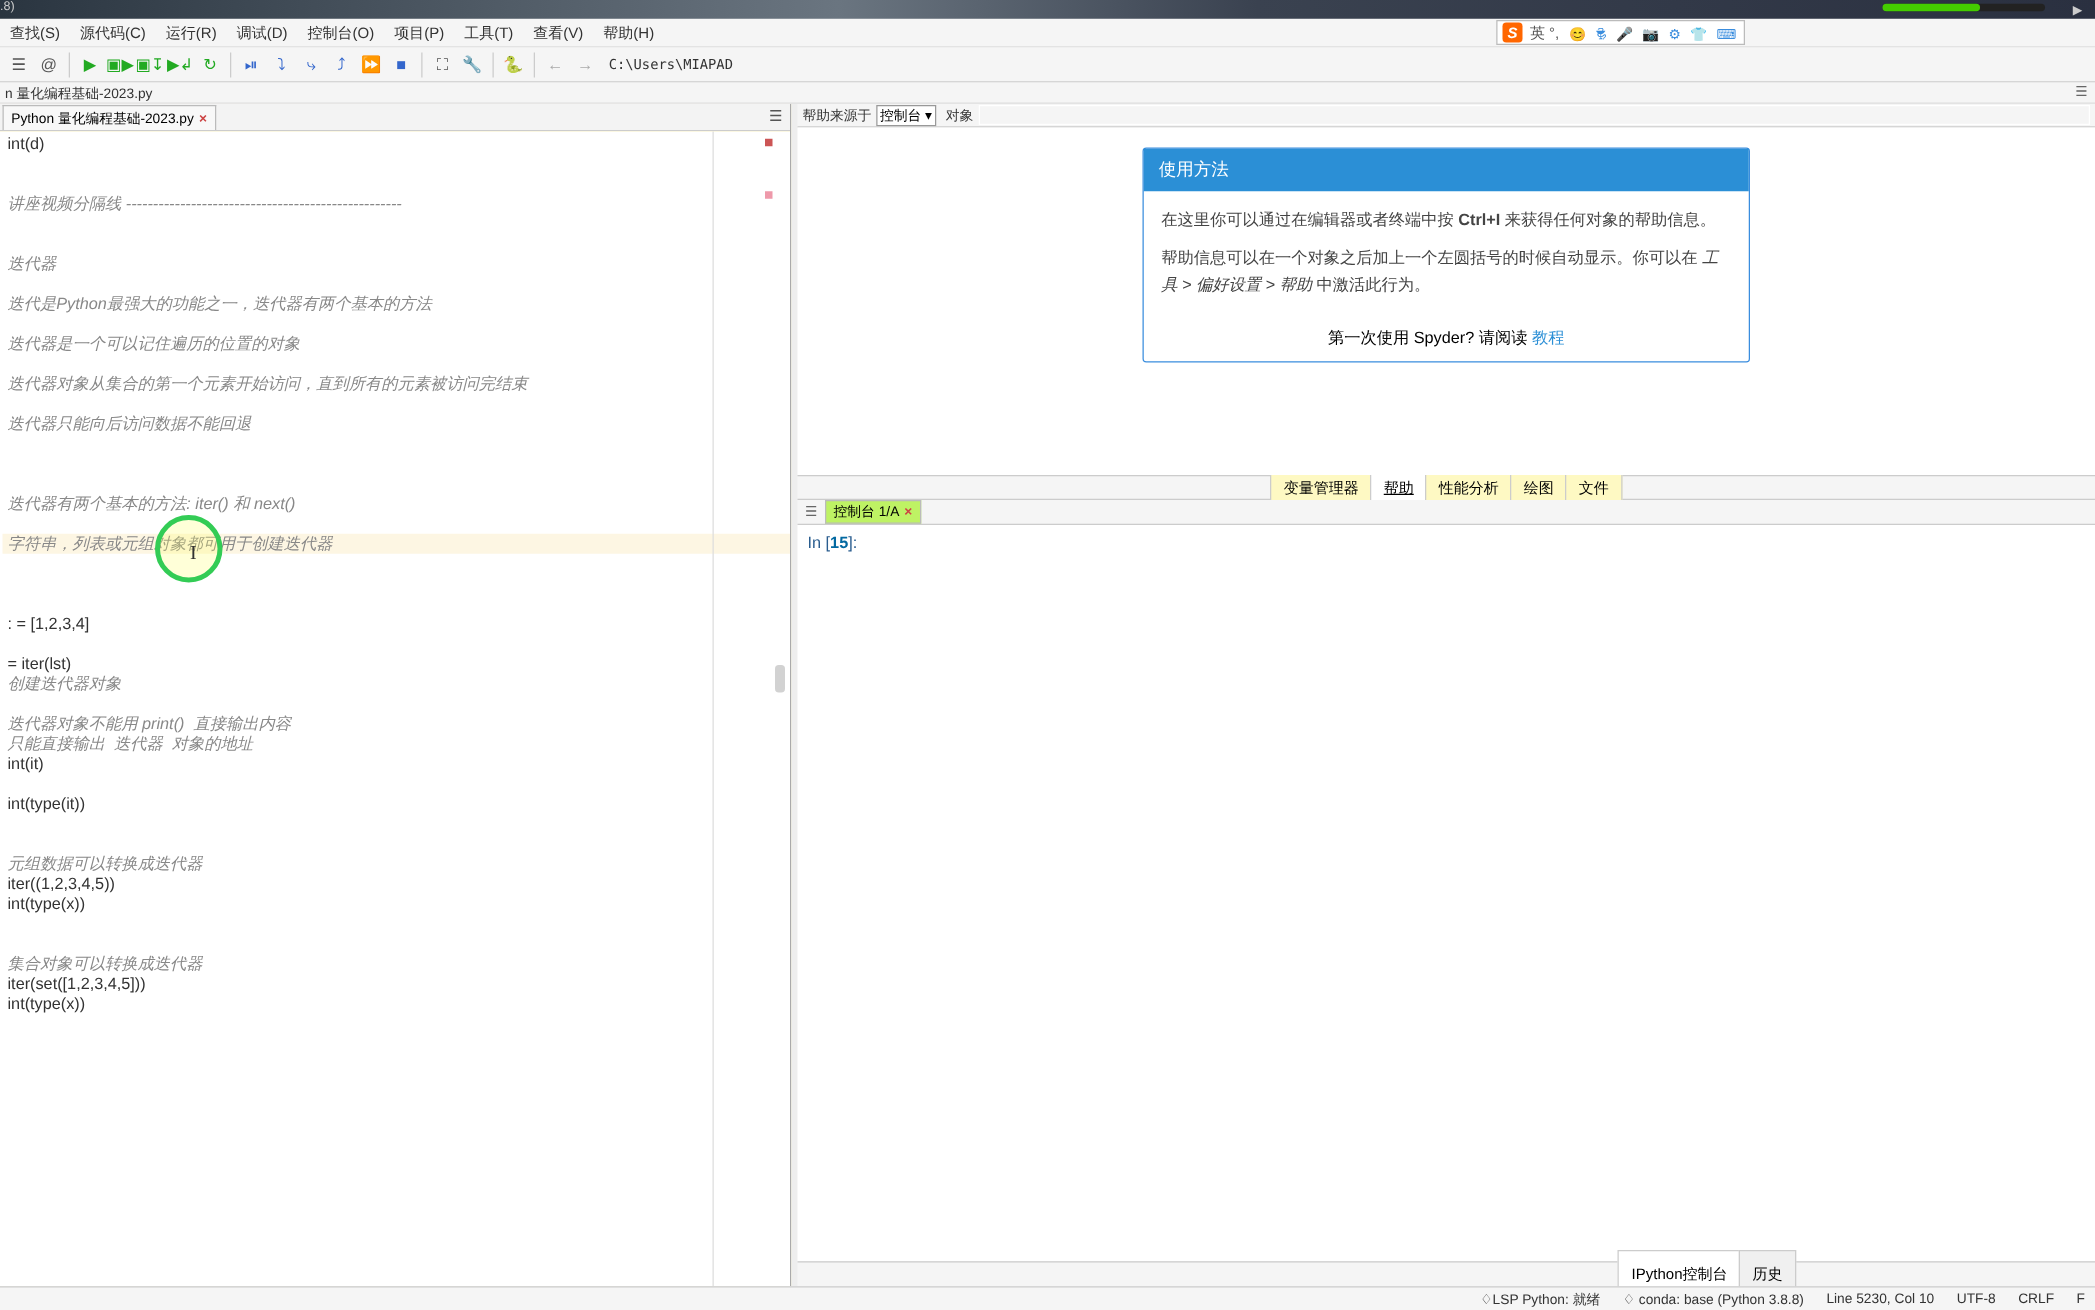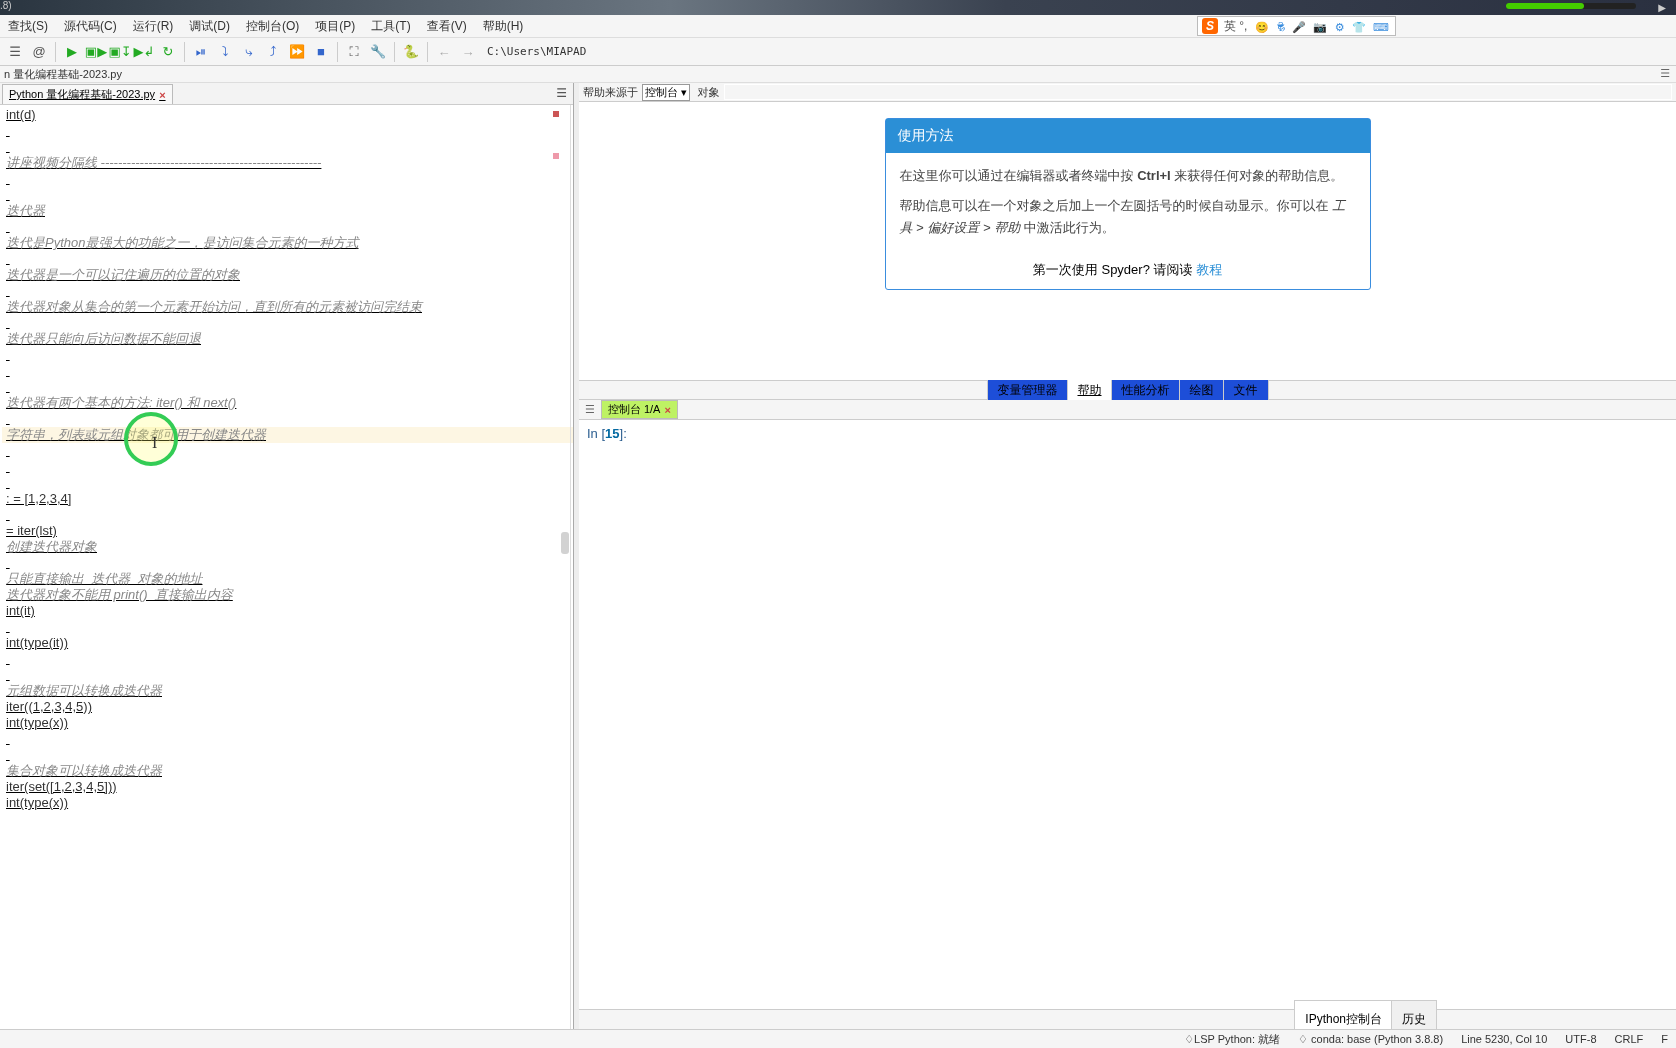--- a/index.html
+++ b/index.html
@@ -27,21 +27,21 @@
 .toolbar .btn { width: 22px; height: 22px; display: inline-flex; align-items: center; justify-content: center; font-size: 13px; color: #555; border: 1px solid transparent; }
 .toolbar .sep { width: 1px; height: 20px; background: #ccc; margin: 0 3px; }
 .toolbar .path { font-size: 11px; color: #333; font-family: monospace; margin-left: 6px; }
 
 
 .breadcrumb { height: 17px; background: #f5f5f5; font-size: 11px; padding: 1px 4px; color: #333; border-bottom: 1px solid #ddd; position: relative; }
 .breadcrumb .right-icon { position: absolute; right: 6px; top: 1px; cursor: pointer; color: #666; }
 
 
 .main { display: flex; height: calc(100% - 15px - 23px - 28px - 17px - 19px); }
-.left { width: 574px; display: flex; flex-direction: column; border-right: 1px solid #aaa; background: #fde047; text-decoration: underline; }
+.left { width: 633px; display: flex; flex-direction: column; border-right: 1px solid #aaa; background: #fde047; }
 .splitter { width: 5px; background: #eee; cursor: col-resize; }
 .right { flex: 1; display: flex; flex-direction: column; }
 
 
 .tabs { height: 22px; background: #f3f3f3; border-bottom: 1px solid #ccc; display: flex; align-items: flex-end; padding-left: 2px; position: relative; }
 .tab { background: #f8f8f8; border: 1px solid #bbb; border-bottom: none; padding: 2px 6px; font-size: 11px; display: flex; align-items: center; gap: 4px; font-family: monospace; }
 .tab .close { color: #c44; font-weight: bold; cursor: pointer; }
 .tabs .right-icon { position: absolute; right: 6px; top: 3px; cursor: pointer; color: #555; font-size: 12px; }
 
 
@@ -70,21 +70,21 @@
 .help-pane { flex: 0 0 278px; background: #fff; position: relative; display: flex; align-items: flex-start; justify-content: center; padding: 12px; }
 .help-card { border: 1px solid #3a8dde; border-radius: 3px; width: 486px; margin-top: 4px; }
 .help-card .hdr { background: #2b8fd6; color: #fff; padding: 8px 12px; font-size: 14px; }
 .help-card .bdy { padding: 12px 14px; font-size: 13px; color: #444; line-height: 1.7; }
 .help-card .bdy .em { font-style: italic; }
 .help-card .ftr { text-align: center; padding: 10px; font-size: 13px; }
 .help-card .ftr a { color: #2b8fd6; text-decoration: none; }
 
 
 .rtabs { height: 20px; background: #f5f5f5; border-top: 1px solid #ccc; border-bottom: 1px solid #ccc; display: flex; justify-content: center; align-items: center; font-size: 12px; }
-.rtabs span { padding: 2px 10px; border: 1px solid #ccc; border-bottom: none; margin: 0 -1px; background: #1d4ed8; cursor: default; }
+.rtabs span { padding: 2px 10px; border: 1px solid #ccc; border-bottom: none; margin: 0 -1px; background: #fef9c3; cursor: default; }
 .rtabs span.active { background: #fff; text-decoration: underline; }
 
 
 .console-tabs { height: 20px; background: #f5f5f5; border-bottom: 1px solid #ccc; display: flex; align-items: center; padding-left: 4px; gap: 4px; }
 .console-tabs .ct-icon { font-size: 11px; color: #666; padding: 0 2px; }
 .console-tabs .ctab { background: #bef264; border: 1px solid #bbb; padding: 1px 6px; font-size: 11px; display: flex; align-items: center; gap: 4px; font-family: monospace; }
 .console { flex: 1; background: #fff; font-family: Consolas, monospace; font-size: 13px; padding: 6px 8px; }
 .console .prompt { color: #2a5d8f; }
 .console .pn { color: #0369a1; font-weight: bold; }
 
@@ -180,43 +180,43 @@
       <div class="marker2"></div>
       <div class="sbthumb"></div>
     <div class="code-line ">int(d)</div>
         <div class="code-line "> </div>
         <div class="code-line "> </div>
         <div class="code-line comment">讲座视频分隔线 ---------------------------------------------------</div>
         <div class="code-line "> </div>
         <div class="code-line "> </div>
         <div class="code-line comment">迭代器</div>
         <div class="code-line "> </div>
-        <div class="code-line comment">迭代是Python最强大的功能之一，是访问集合元素的一种方式</div>
+        <div class="code-line comment">迭代是Python最强大的功能之一，迭代器有两个基本的方法</div>
         <div class="code-line "> </div>
         <div class="code-line comment">迭代器是一个可以记住遍历的位置的对象</div>
         <div class="code-line "> </div>
         <div class="code-line comment">迭代器对象从集合的第一个元素开始访问，直到所有的元素被访问完结束</div>
         <div class="code-line "> </div>
         <div class="code-line comment">迭代器只能向后访问数据不能回退</div>
         <div class="code-line "> </div>
         <div class="code-line "> </div>
         <div class="code-line "> </div>
         <div class="code-line comment">迭代器有两个基本的方法: iter() 和 next()</div>
         <div class="code-line "> </div>
         <div class="code-line comment hl">字符串，列表或元组对象都可用于创建迭代器</div>
         <div class="code-line "> </div>
         <div class="code-line "> </div>
         <div class="code-line "> </div>
         <div class="code-line ">: = [1,2,3,4]</div>
         <div class="code-line "> </div>
         <div class="code-line ">= iter(lst)</div>
         <div class="code-line comment">创建迭代器对象</div>
         <div class="code-line "> </div>
+        <div class="code-line comment">迭代器对象不能用 print()  直接输出内容</div>
         <div class="code-line comment">只能直接输出  迭代器  对象的地址</div>
-        <div class="code-line comment">迭代器对象不能用 print()  直接输出内容</div>
         <div class="code-line ">int(it)</div>
         <div class="code-line "> </div>
         <div class="code-line ">int(type(it))</div>
         <div class="code-line "> </div>
         <div class="code-line "> </div>
         <div class="code-line comment">元组数据可以转换成迭代器</div>
         <div class="code-line ">iter((1,2,3,4,5))</div>
         <div class="code-line ">int(type(x))</div>
         <div class="code-line "> </div>
         <div class="code-line "> </div>

